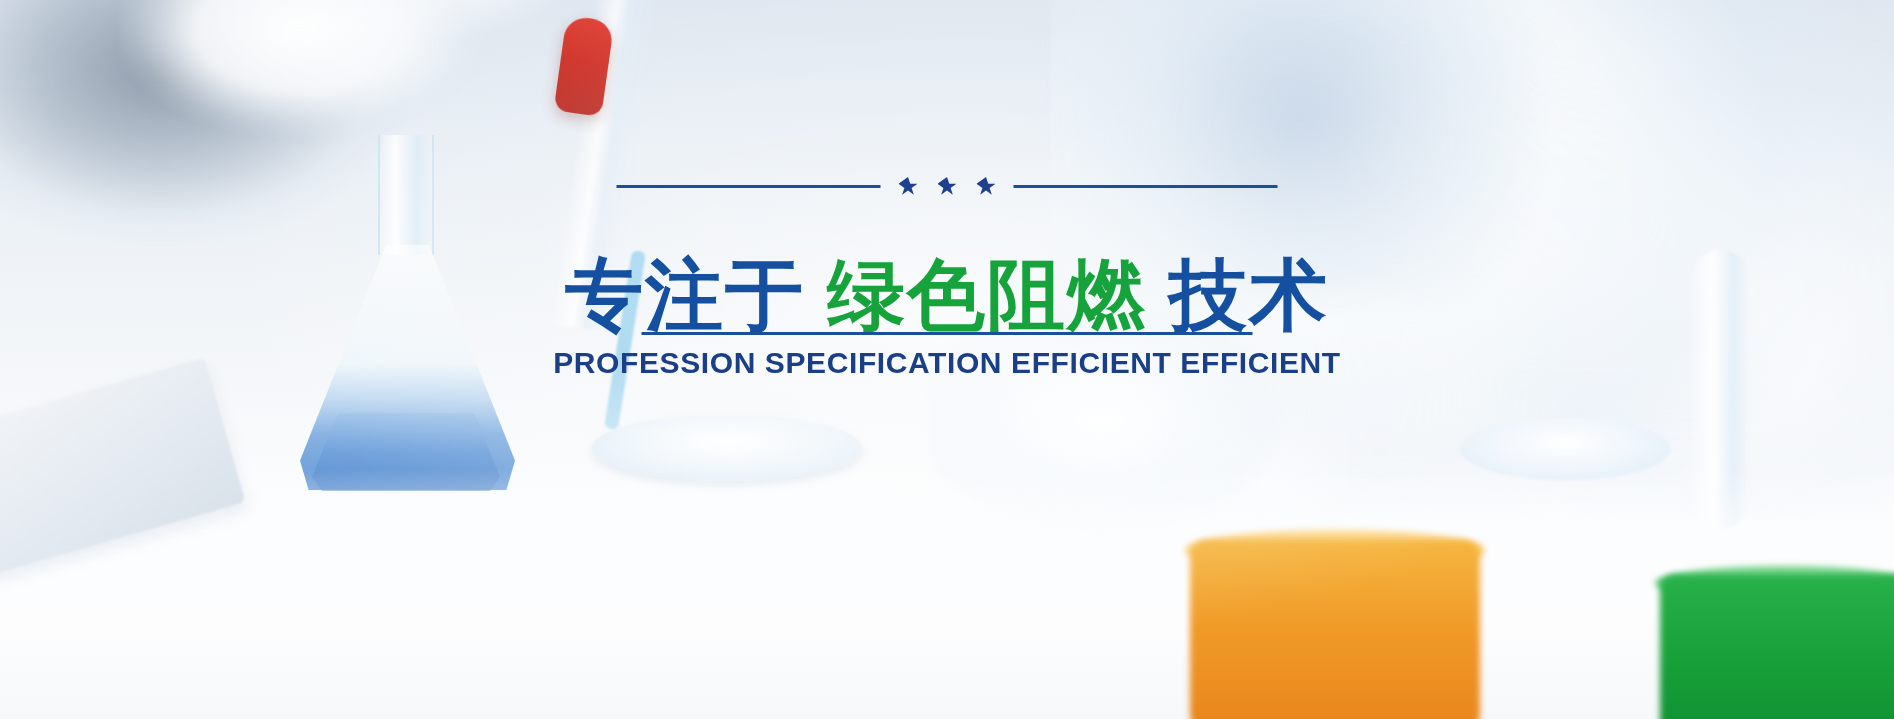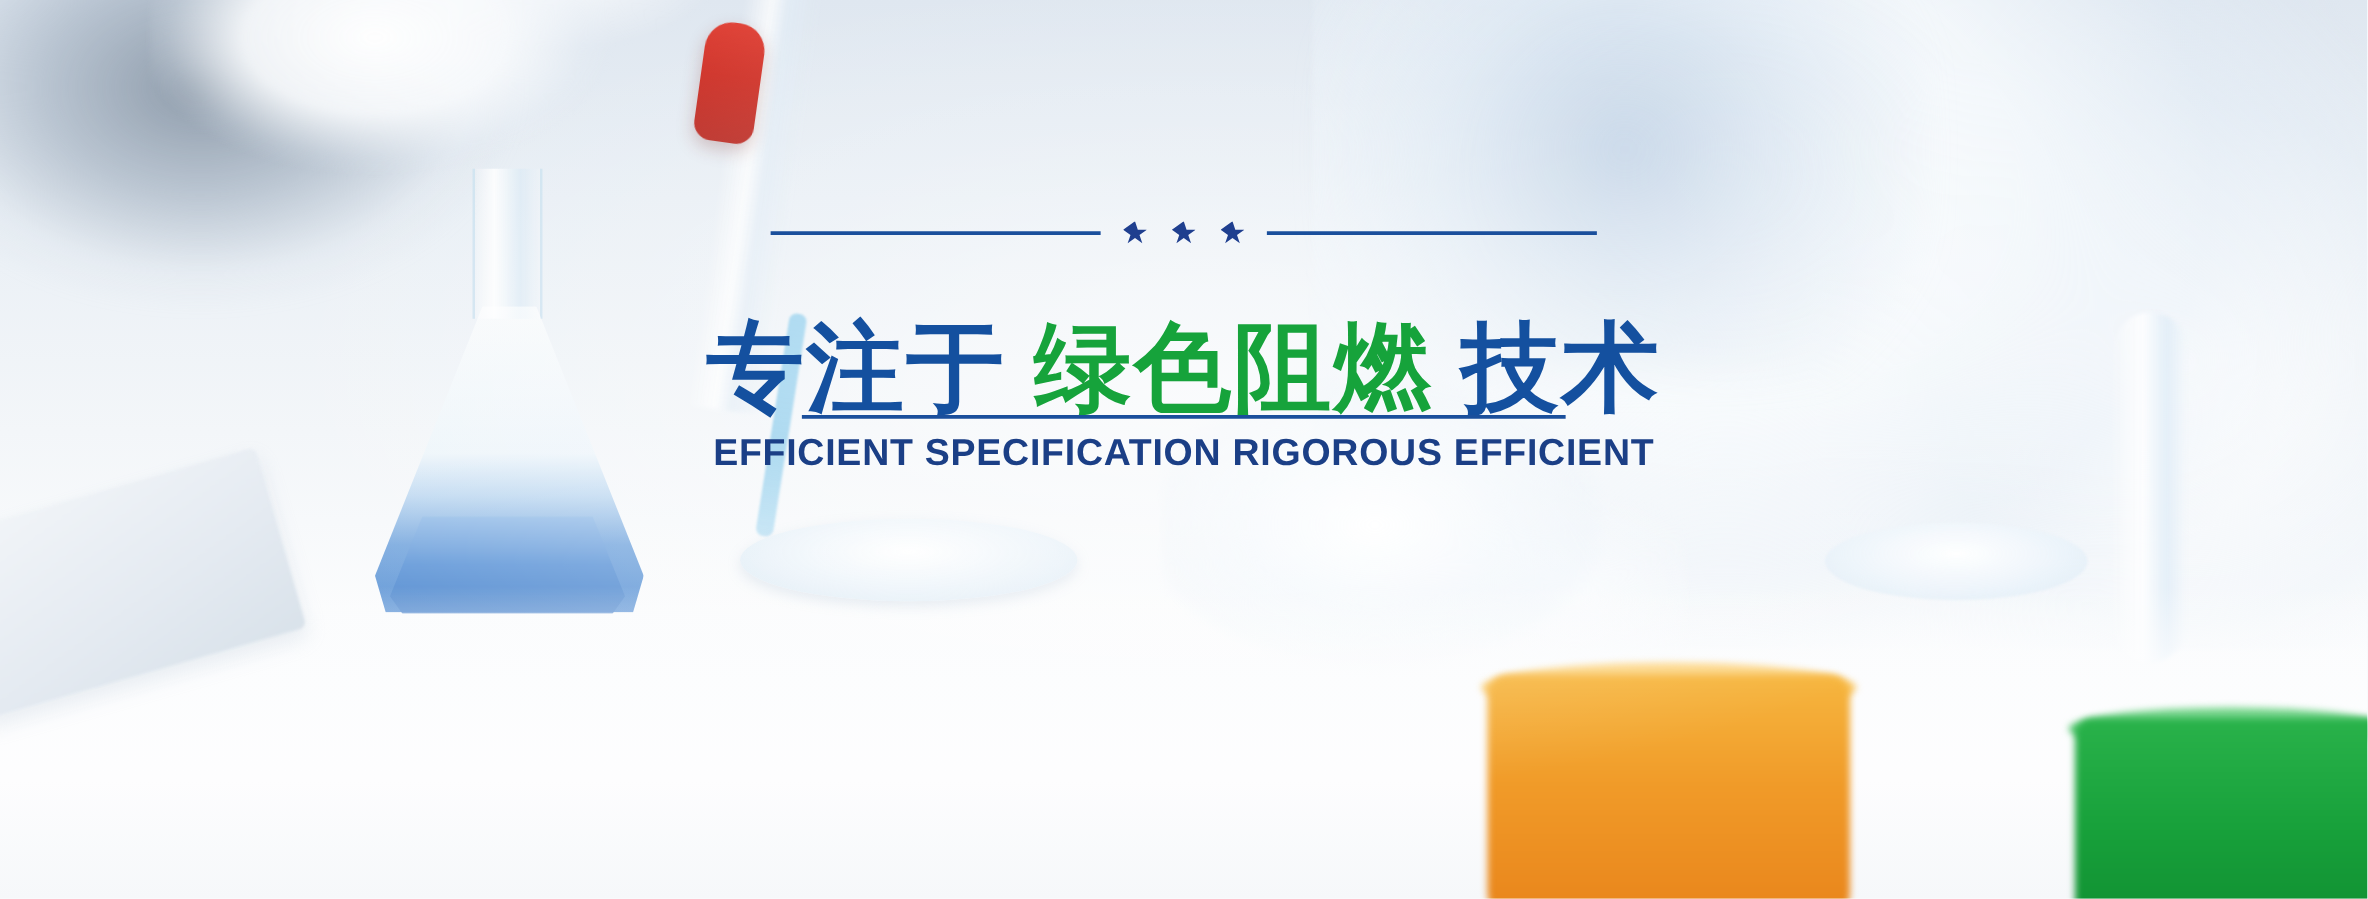--- a/index.html
+++ b/index.html
@@ -343,17 +343,17 @@
       </span>
       <span class="rule-line"></span>
     </div>
 
     <h1 class="headline">
       <span class="seg-blue">专注于</span><span class="gap"></span><span class="seg-green">绿色阻燃</span><span class="gap"></span><span class="seg-blue">技术</span>
     </h1>
 
     <div class="sub-rule"></div>
 
-    <div class="subtitle-en">EFFICIENT SPECIFICATION RIGOROUS EFFICIENT</div>
+    <div class="subtitle-en">PROFESSION SPECIFICATION EFFICIENT EFFICIENT</div>
 
 
   </div>
 </div>
 
 </body></html>

